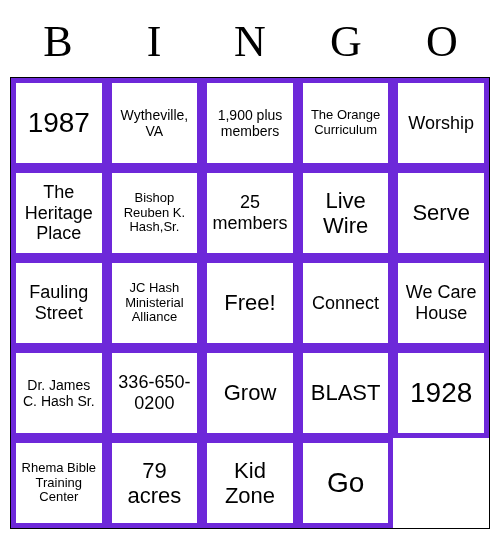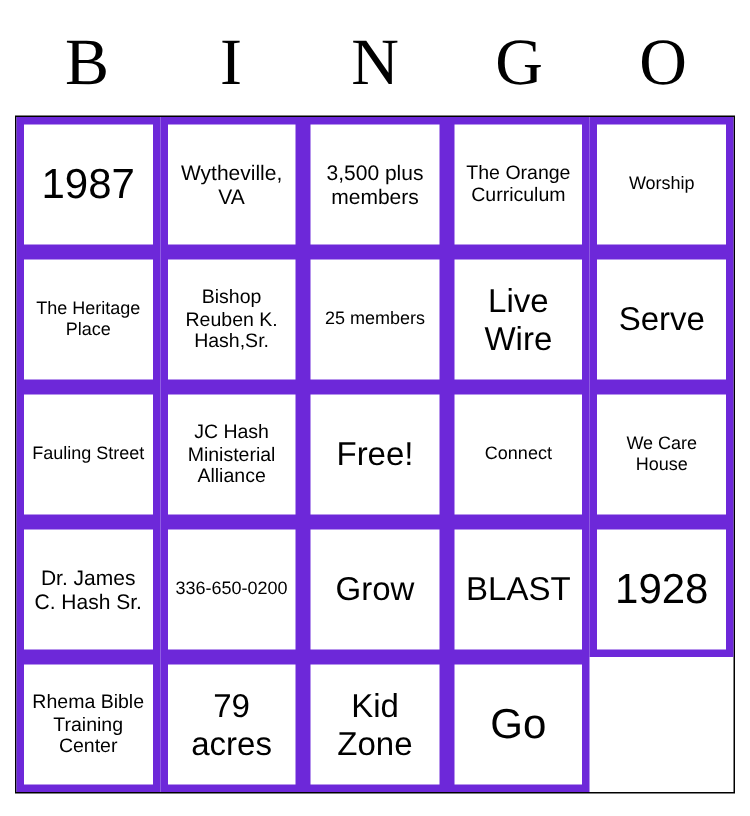--- a/index.html
+++ b/index.html
@@ -41,21 +41,21 @@
     justify-content: center;
     text-align: center;
     padding: 4px;
     font-size: 15px;
     line-height: 1.15;
     color: #000;
     overflow: hidden;
   }
   .fs-xl { font-size: 28px; }
   .fs-lg { font-size: 22px; }
-  .fs-md { font-size: 12px; }
+  .fs-md { font-size: 18px; }
   .fs-sm { font-size: 14px; justify-content: center; }
   .fs-xs { font-size: 13px; }
 </style>
 </head>
 <body>
 
 <div class="card">
   <div class="header">
     <div class="header-cell">B</div>
     <div class="header-cell">I</div>
@@ -64,21 +64,21 @@
     <div class="header-cell">O</div>
   </div>
   <div class="grid" id="grid">
       <div class="cell fs-xl">
         <span>1987</span>
       </div>
       <div class="cell fs-sm">
         <span>Wytheville, VA</span>
       </div>
       <div class="cell fs-sm">
-        <span>3,500 plus members</span>
+        <span>1,900 plus members</span>
       </div>
       <div class="cell fs-xs">
         <span>The Orange Curriculum</span>
       </div>
       <div class="cell fs-md">
         <span>Worship</span>
       </div>
       <div class="cell fs-md">
         <span>The Heritage Place</span>
       </div>

